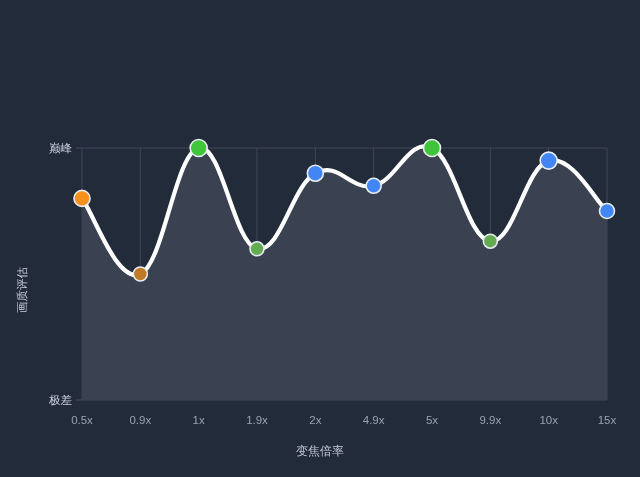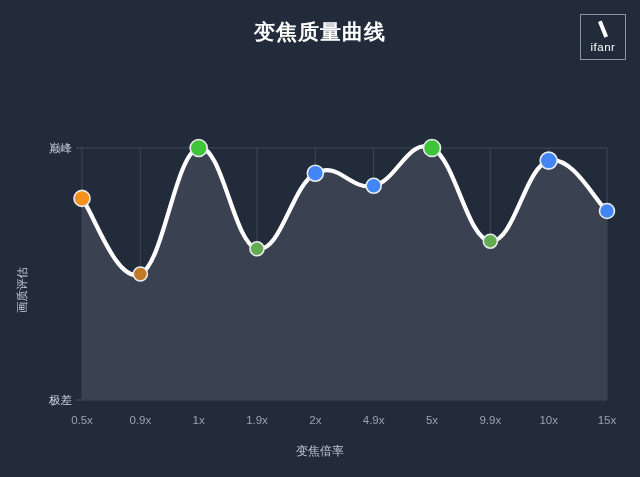--- a/index.html
+++ b/index.html
@@ -91,27 +91,22 @@
     font-size: 12px;
     fill: #c2c9d6;
     font-family: "Liberation Sans", "DejaVu Sans", sans-serif;
   }
 </style>
 </head>
 <body>
 
 <div id="page">
 
-  <div id="title">变焦质量曲线</div>
 
 
-  <div id="logo">
-    <div class="slash"></div>
-    <div class="wordmark">ifanr</div>
-  </div>
 
   <svg id="chart" width="640" height="477">
     <g id="plot-bg-group"></g>
     <g id="grid-group">
         <line x1="82" y1="148" x2="82" y2="400" stroke="#4a5162" stroke-width="1" opacity="0.75"></line>
         <line x1="140.33333333333334" y1="148" x2="140.33333333333334" y2="400" stroke="#4a5162" stroke-width="1" opacity="0.75"></line>
         <line x1="198.66666666666669" y1="148" x2="198.66666666666669" y2="400" stroke="#4a5162" stroke-width="1" opacity="0.75"></line>
         <line x1="257" y1="148" x2="257" y2="400" stroke="#4a5162" stroke-width="1" opacity="0.75"></line>
         <line x1="315.33333333333337" y1="148" x2="315.33333333333337" y2="400" stroke="#4a5162" stroke-width="1" opacity="0.75"></line>
         <line x1="373.6666666666667" y1="148" x2="373.6666666666667" y2="400" stroke="#4a5162" stroke-width="1" opacity="0.75"></line>

